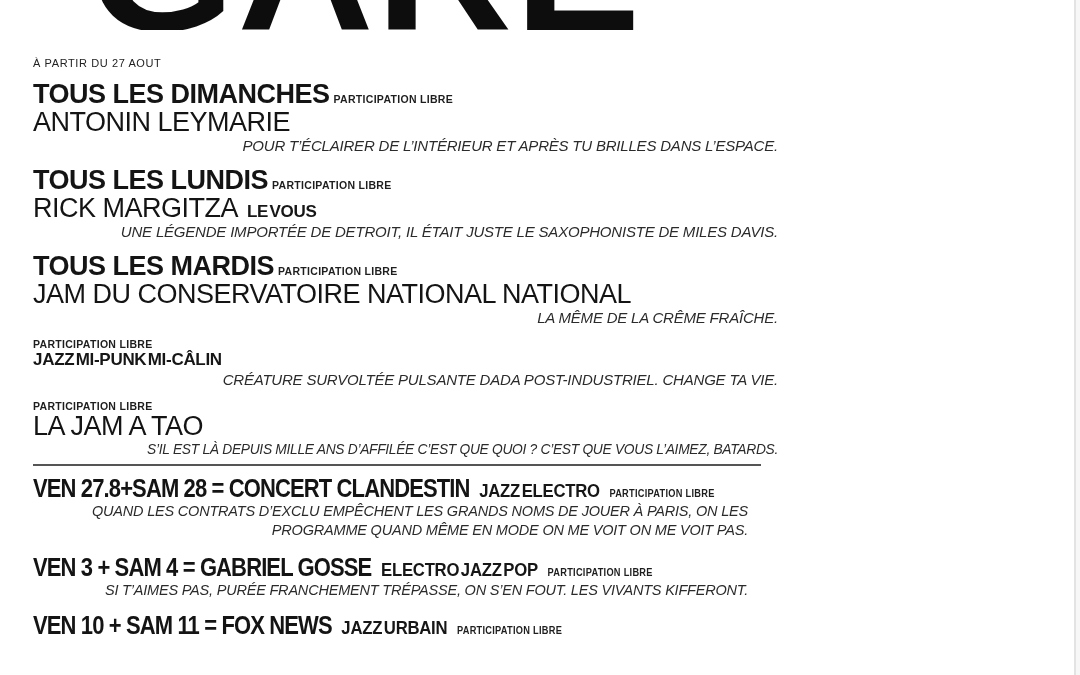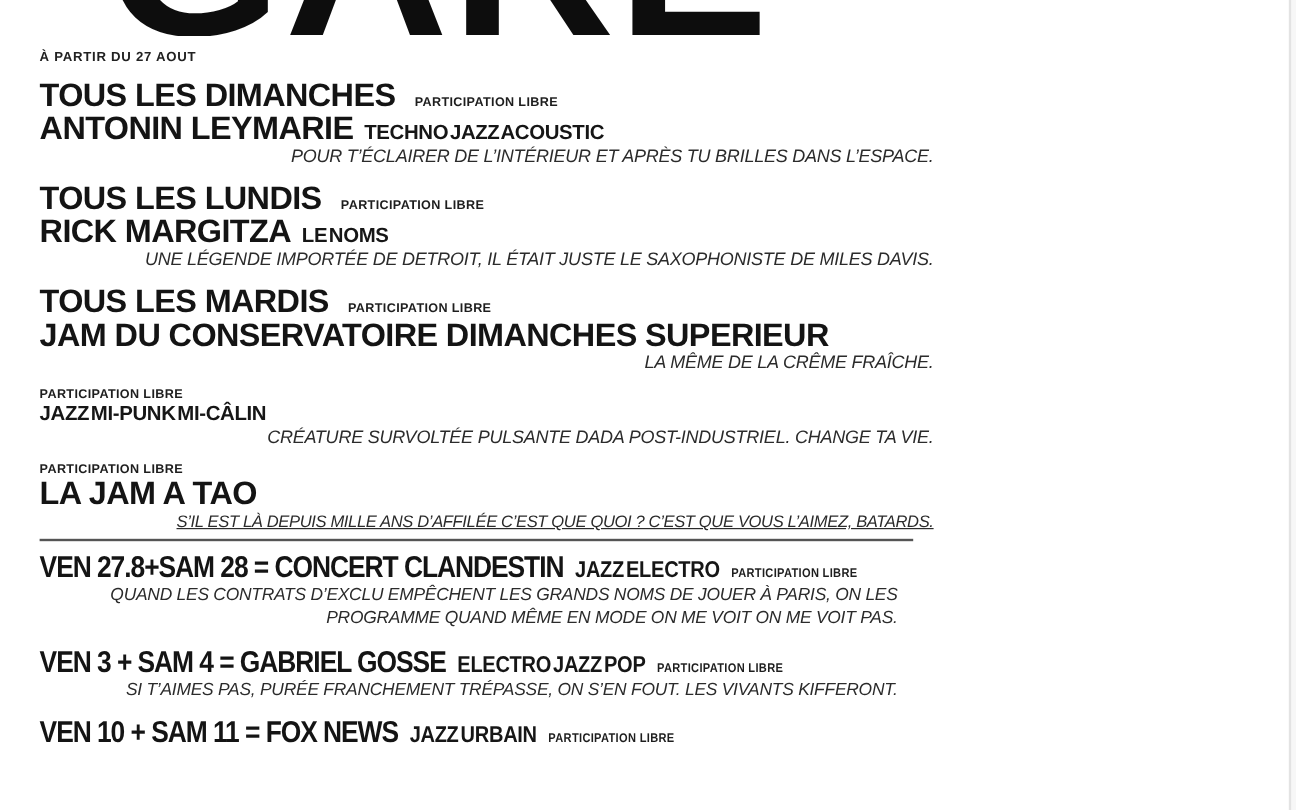--- a/index.html
+++ b/index.html
@@ -28,49 +28,49 @@
     position:absolute; left:0; top:-118px;
     font-size:175px; font-weight:bold; line-height:1; color:#0d0d0d;
     letter-spacing:2px; white-space:nowrap;
     transform:scaleX(1.08); transform-origin:left top;
     filter:blur(0.4px);
   }
 
   .content { padding-left:33px; padding-right:20px; }
 
   .kicker {
-    margin-top:12px;
-    font-size:11px; font-weight:bold; letter-spacing:.6px; color:#222;
+    margin-top:27px;
+    font-size:11px; font-weight:normal; letter-spacing:.6px; color:#222;
   }
 
   .event { margin-top:11px; }
-  .row { display:flex; align-items:baseline; gap:16px; }
+  .row { display:flex; align-items:baseline; gap:4px; }
 
   .title {
     font-size:27px; font-weight:bold; letter-spacing:-.5px;
     line-height:28px; color:#141414; white-space:nowrap;
   }
   .artist-row { gap:9px; }
   .artist {
-    font-size:27px; font-weight:bold; letter-spacing:-.5px;
+    font-size:27px; font-weight:normal; letter-spacing:-.5px;
     line-height:28px; color:#141414; white-space:nowrap;
   }
   .genre {
     font-size:17px; font-weight:bold; letter-spacing:-.3px; word-spacing:-3px;
     color:#161616; white-space:nowrap;
   }
   .tag {
     font-size:10.5px; font-weight:bold; letter-spacing:.3px;
     color:#1e1e1e; white-space:nowrap;
   }
   .desc {
     font-style:italic; font-size:15px; line-height:19px;
     color:#2b2b2b; max-width:745px; letter-spacing:-.2px;text-align:right;
   }
-  .desc.tight { font-size:13.8px; letter-spacing:-.3px;text-decoration:underline; }
+  .desc.tight { font-size:13.8px; letter-spacing:-.3px; }
 
   .divider {
     margin-top:5px; width:728px; height:0;
     border-top:2px solid #555;
   }
 
   .special { margin-top:8px; }
   .special .row {
     gap:11px; transform:scaleX(0.88); transform-origin:left bottom;
     white-space:nowrap;
@@ -95,44 +95,43 @@
 
   <div class="kicker">À PARTIR DU 27 AOUT</div>
 
   <section class="event">
     <div class="row">
       <h2 class="title">TOUS LES DIMANCHES</h2>
       <span class="tag">PARTICIPATION LIBRE</span>
     </div>
     <div class="row artist-row">
       <h3 class="artist">ANTONIN LEYMARIE</h3>
-      <span class="genre">TECHNO JAZZ ACOUSTIC</span>
     </div>
     <p class="desc">POUR T’ÉCLAIRER DE L’INTÉRIEUR ET APRÈS TU BRILLES DANS L’ESPACE.</p>
   </section>
 
   <section class="event">
     <div class="row">
       <h2 class="title">TOUS LES LUNDIS</h2>
       <span class="tag">PARTICIPATION LIBRE</span>
     </div>
     <div class="row artist-row">
       <h3 class="artist">RICK MARGITZA</h3>
-      <span class="genre">LE NOMS</span>
+      <span class="genre">LE VOUS</span>
     </div>
     <p class="desc">UNE LÉGENDE IMPORTÉE DE DETROIT, IL ÉTAIT JUSTE LE SAXOPHONISTE DE MILES DAVIS.</p>
   </section>
 
   <section class="event">
     <div class="row">
       <h2 class="title">TOUS LES MARDIS</h2>
       <span class="tag">PARTICIPATION LIBRE</span>
     </div>
     <div class="row artist-row">
-      <h3 class="artist">JAM DU CONSERVATOIRE DIMANCHES SUPERIEUR</h3>
+      <h3 class="artist">JAM DU CONSERVATOIRE NATIONAL NATIONAL</h3>
       <span class="genre"></span>
     </div>
     <p class="desc">LA MÊME DE LA CRÊME FRAÎCHE.</p>
   </section>
 
   <section class="event">
     <div class="row">
       <span class="tag">PARTICIPATION LIBRE</span>
     </div>
     <div class="row artist-row">

